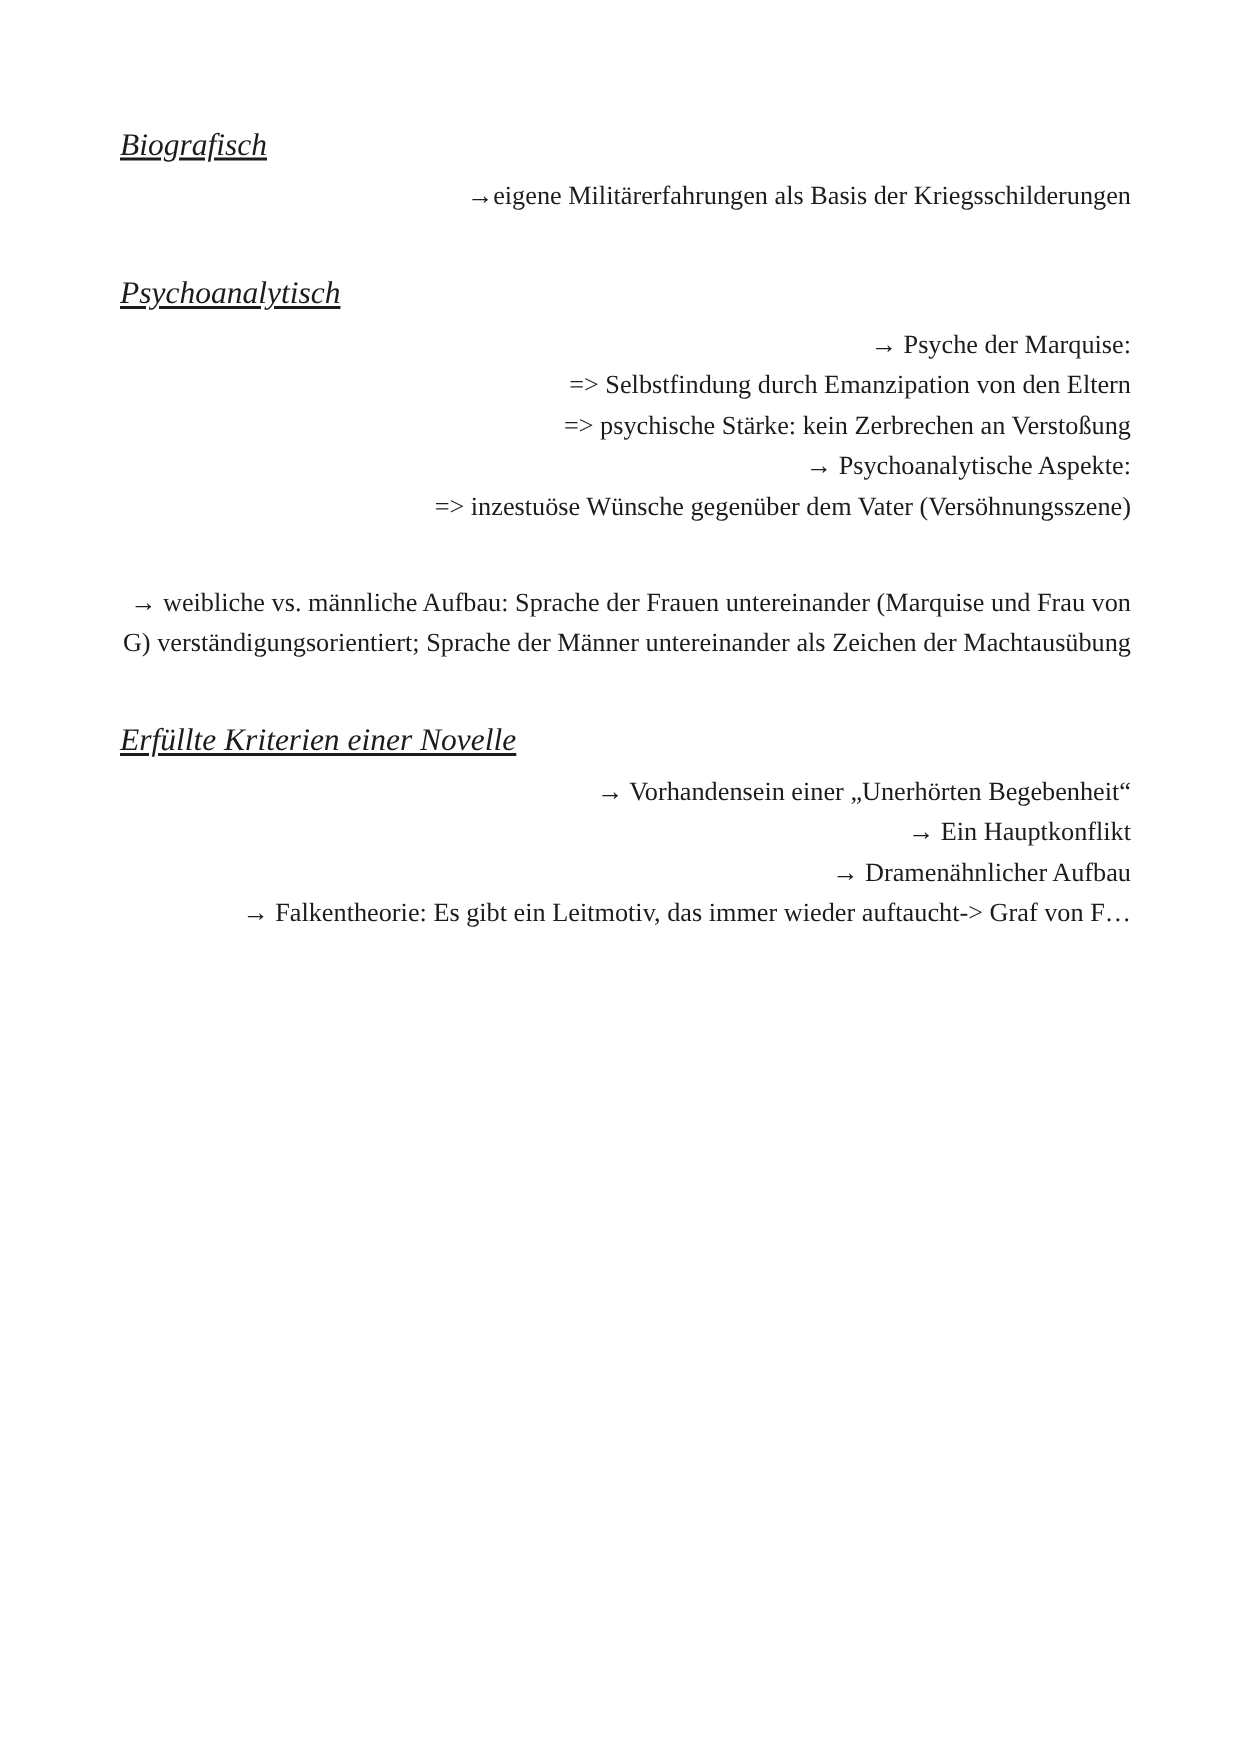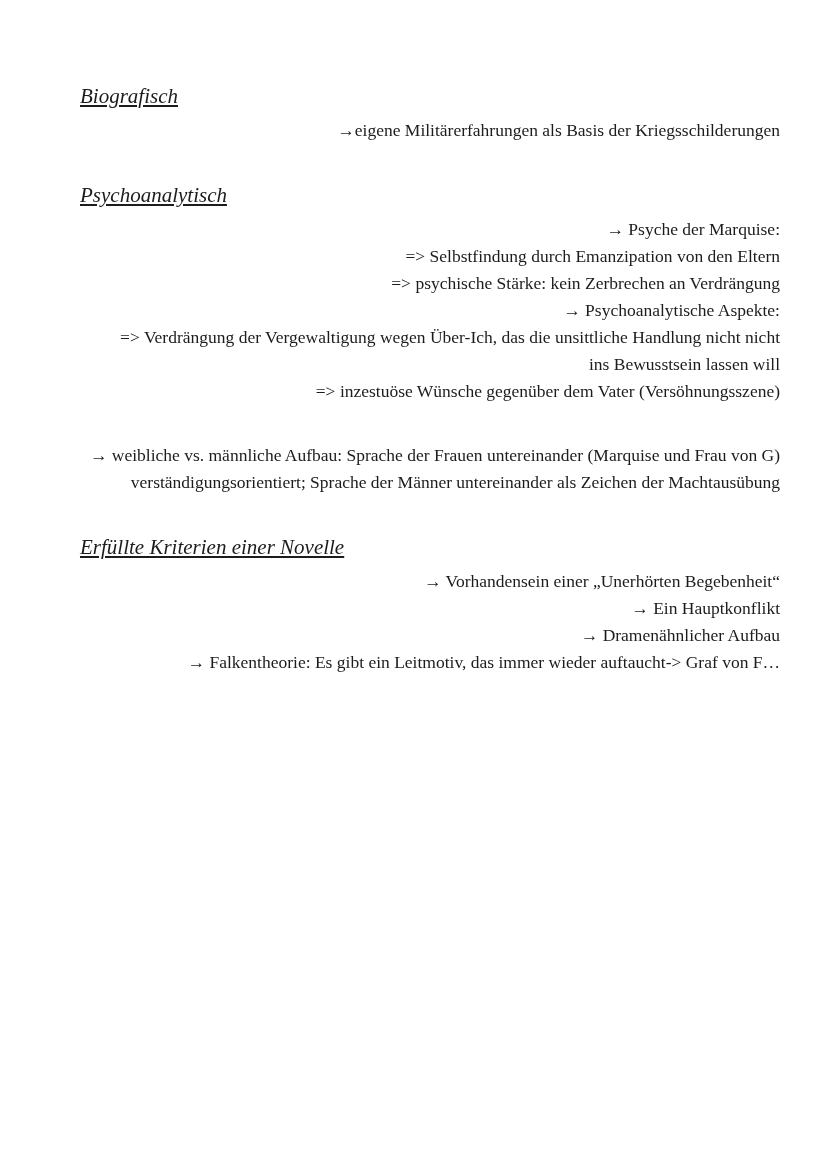--- a/index.html
+++ b/index.html
@@ -8,21 +8,21 @@
     width: 828px;
     height: 1171px;
     font-family: "Liberation Serif", "DejaVu Serif", serif;
     color: #1c1c1c;
     overflow: hidden;
   }
   .page {
     width: 828px;
     height: 964px;
     background: #ffffff;
-    padding: 82px 48px 40px 80px;
+    padding: 82px 74px 40px 80px;
   }
   .section { margin-bottom: 37px; }
   .heading {
     font-style: italic;
     text-decoration: underline;
     font-size: 21px;
     line-height: 28px;
     font-weight: normal;
     margin-bottom: 7px;
   }
@@ -44,23 +44,22 @@
 
   <div class="section">
     <div class="heading">Biografisch</div>
     <div class="item level-0"><span class="marker">→</span><span>eigene Militärerfahrungen als Basis der Kriegsschilderungen</span></div>
   </div>
 
   <div class="section">
     <div class="heading">Psychoanalytisch</div>
     <div class="item level-0"><span class="marker">→ </span><span>Psyche der Marquise:</span></div>
     <div class="item level-1"><span class="marker">=&gt; </span><span>Selbstfindung durch Emanzipation von den Eltern</span></div>
-    <div class="item level-1"><span class="marker">=&gt; </span><span>psychische Stärke: kein Zerbrechen an Verdrängung</span></div>
+    <div class="item level-1"><span class="marker">=&gt; </span><span>psychische Stärke: kein Zerbrechen an Verstoßung</span></div>
     <div class="item level-0"><span class="marker">→ </span><span>Psychoanalytische Aspekte:</span></div>
-    <div class="item level-1"><span class="marker">=&gt; </span><span>Verdrängung der Vergewaltigung wegen Über-Ich, das die unsittliche Handlung nicht nicht ins Bewusstsein lassen will</span></div>
     <div class="item level-1"><span class="marker">=&gt; </span><span>inzestuöse Wünsche gegenüber dem Vater (Versöhnungsszene)</span></div>
   </div>
 
   <div class="section">
     <div class="item level-0"><span class="marker">→ </span><span>weibliche vs. männliche Aufbau: Sprache der Frauen untereinander (Marquise und Frau von G) verständigungsorientiert; Sprache der Männer untereinander als Zeichen der Machtausübung</span></div>
   </div>
 
   <div class="section">
     <div class="heading">Erfüllte Kriterien einer Novelle</div>
     <div class="item level-0"><span class="marker">→ </span><span>Vorhandensein einer „Unerhörten Begebenheit“</span></div>

